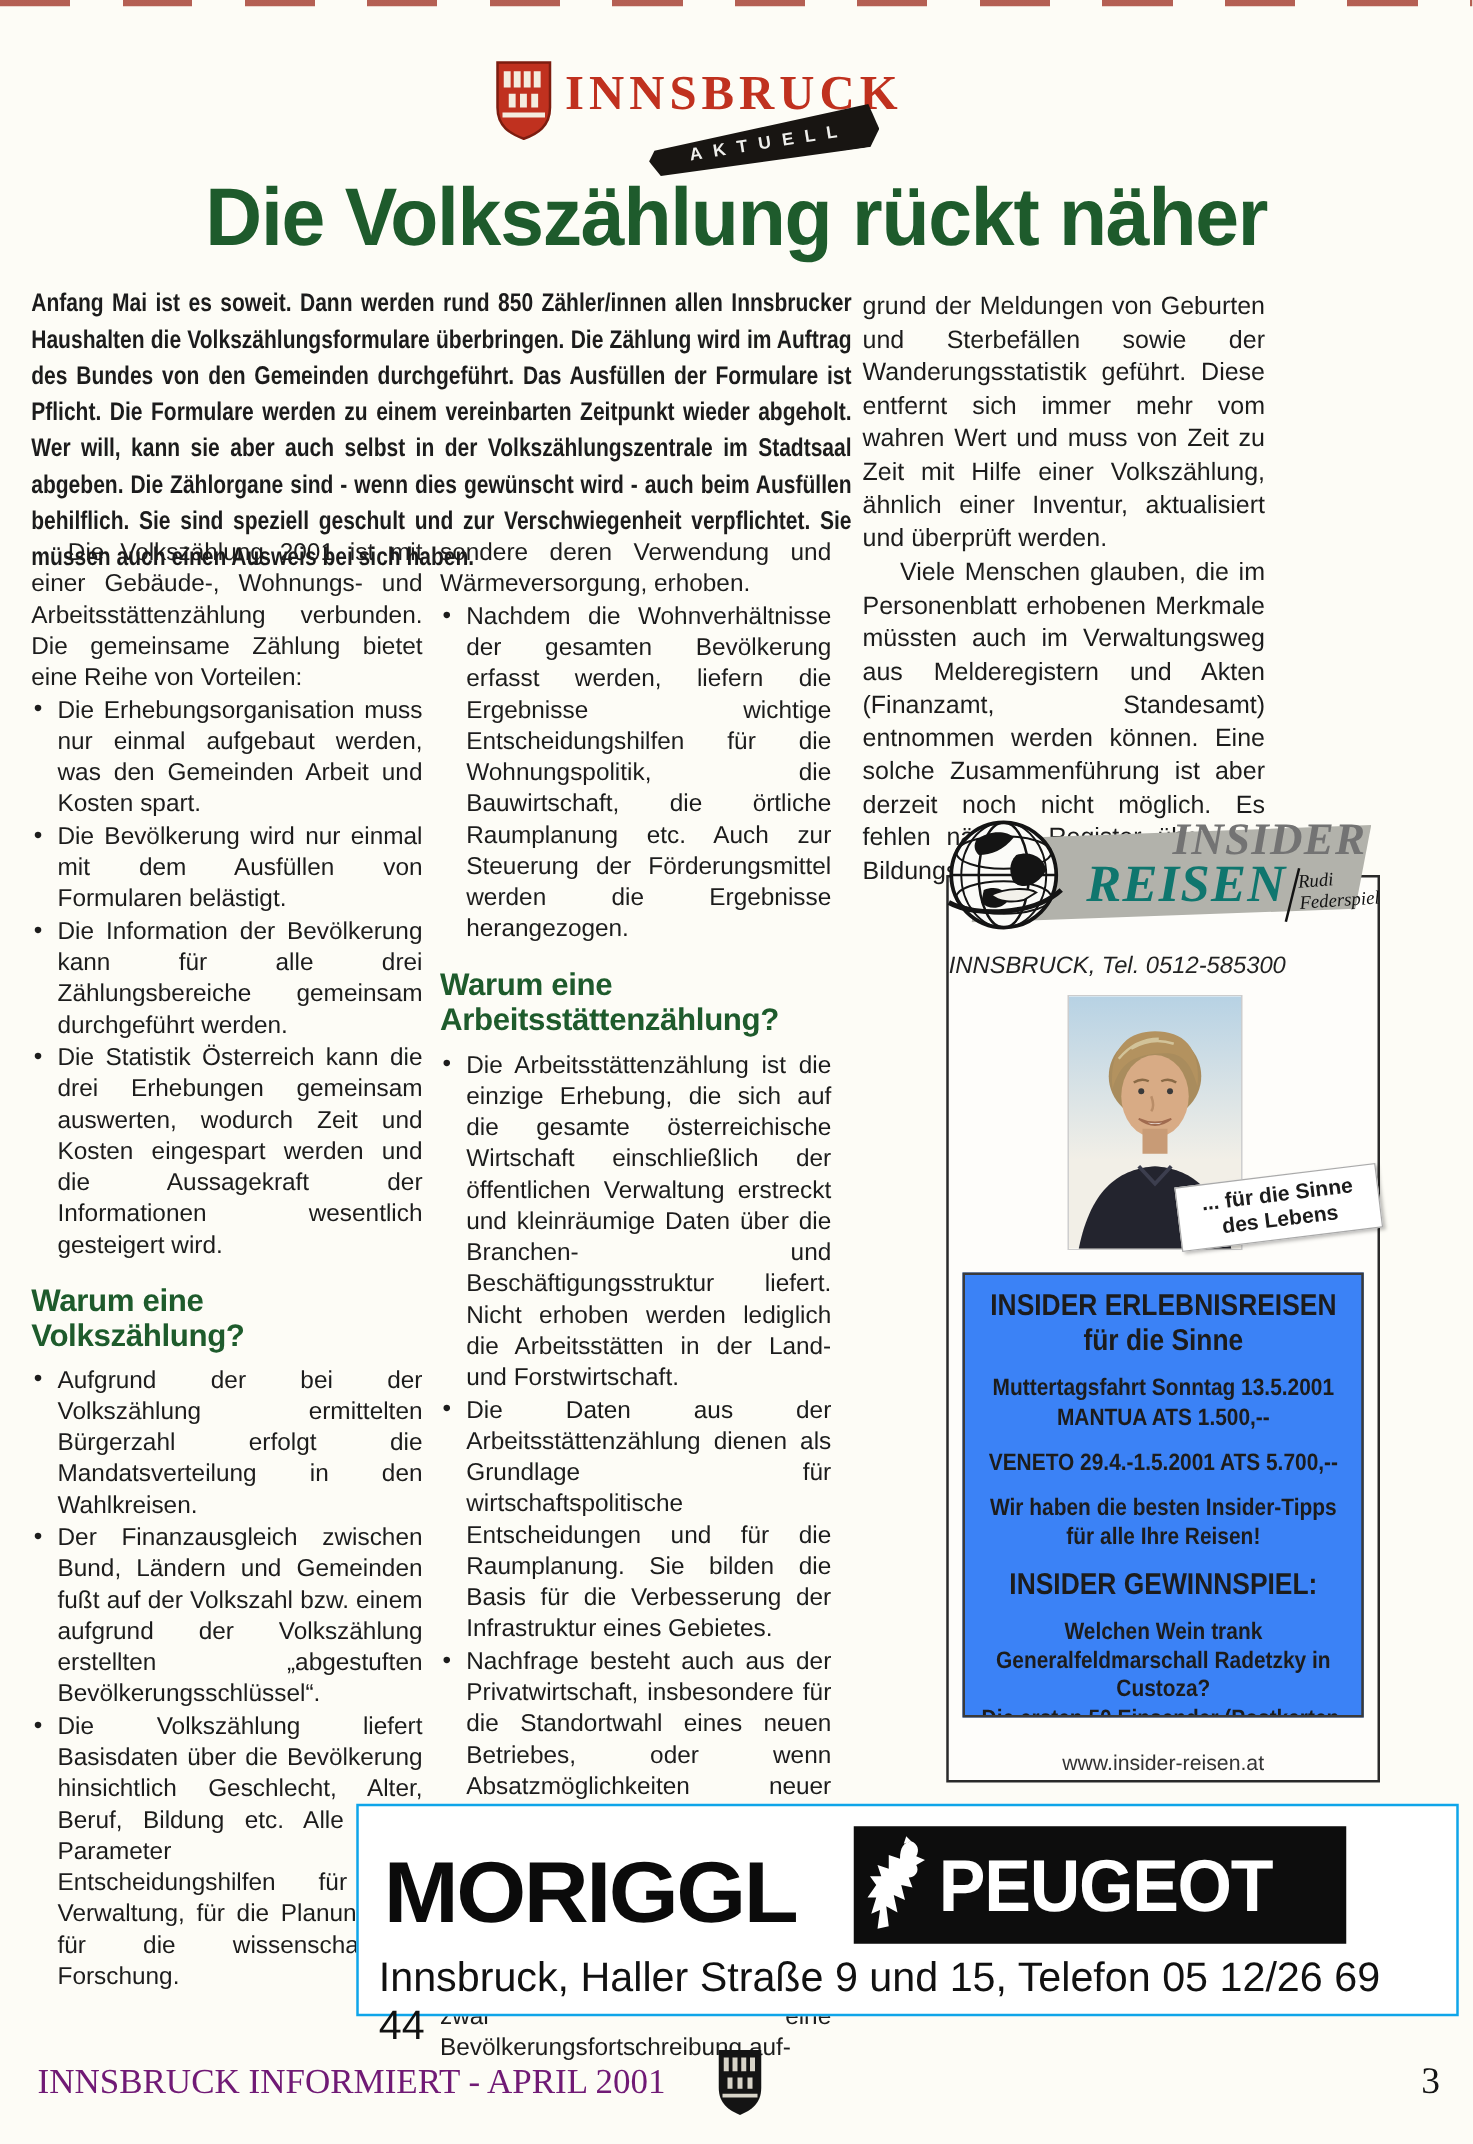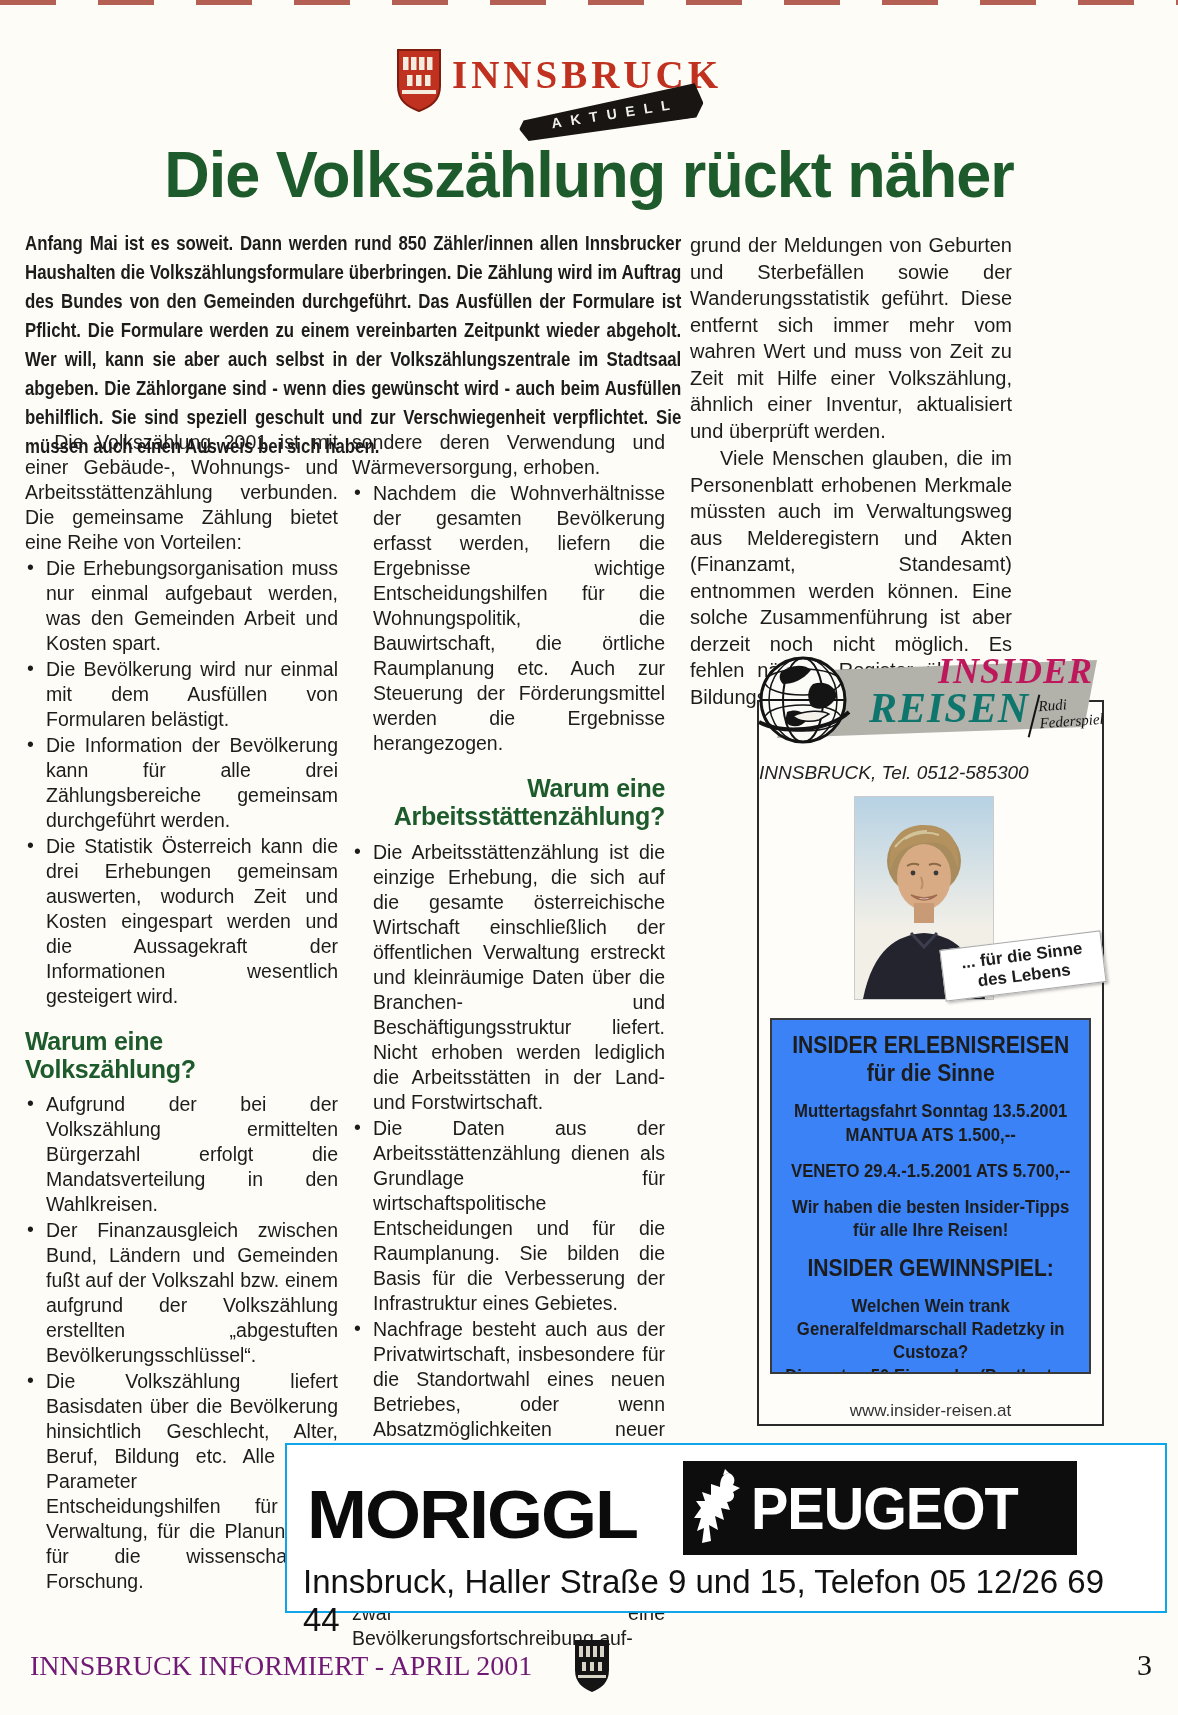--- a/index.html
+++ b/index.html
@@ -30,32 +30,32 @@
   .col1{left:25px;top:430px;width:313px;}
   .col2{left:352px;top:430px;width:313px;}
   .col3{left:690px;top:232px;width:322px;font-size:20px;line-height:26.5px;}
   .blk{margin:0 0 1px;}
   .blk.p{text-indent:1.5em;}
   .blk.bullet{position:relative;padding-left:21px;}
   .blk.bullet .dot{position:absolute;left:2px;top:-1px;}
   .blk.h-left{color:var(--green,#1e5b2c);font-weight:700;font-size:25px;line-height:28px;
     margin:18px 0 9px;text-align:left;text-indent:0;letter-spacing:-.3px;}
   .blk.h-center{color:var(--green,#1e5b2c);font-weight:700;font-size:25px;line-height:28px;
-    margin:18px 0 10px;text-align:right;white-space:pre-line;letter-spacing:-.3px;}
+    margin:18px 0 10px;text-align:left;white-space:pre-line;letter-spacing:-.3px;}
   .blk.cont{font-family:"Liberation Serif",serif;font-style:italic;font-size:21px;
     text-align:right;margin-top:18px;}
   
   .insider{position:absolute;left:757px;top:700px;width:343px;height:722px;
     background:#fefdfa;border:2px solid #2a2a2a;}
   .ins-logo{position:absolute;left:-6px;top:-52px;width:352px;height:108px;}
   .ins-logo .bg{position:absolute;left:24px;top:10px;width:320px;height:78px;background:#b2b2ab;
     clip-path:polygon(7% 14%,100% 0,96% 86%,0 100%);}
   .ins-logo .globe{position:absolute;left:0;top:0;}
   .ins-logo .w1{position:absolute;right:12px;top:0px;font-family:"Liberation Serif",serif;
-    font-style:italic;font-weight:700;font-size:36px;letter-spacing:1px;color:#be185d;}
+    font-style:italic;font-weight:700;font-size:36px;letter-spacing:1px;color:#737373;}
   .ins-logo .w2{position:absolute;left:116px;top:34px;font-family:"Liberation Serif",serif;
     font-style:italic;font-weight:700;font-size:42px;letter-spacing:1px;color:#0f766e;}
   .ins-logo .slash{position:absolute;right:70px;top:44px;width:2px;height:44px;background:#131313;
     transform:rotate(14deg);}
   .ins-logo .sign{position:absolute;right:4px;top:46px;font-family:"Liberation Serif",serif;
     font-style:italic;font-size:15px;line-height:17px;color:#131313;transform:rotate(-4deg);
     text-align:left;width:62px;}
   .ins-contact{position:absolute;left:0;top:60px;width:100%;
     font-style:italic;font-size:19px;color:#222;}
   .ins-photo{position:absolute;left:96px;top:95px;width:138px;height:202px;box-shadow:0 0 0 1px #ccc;}

